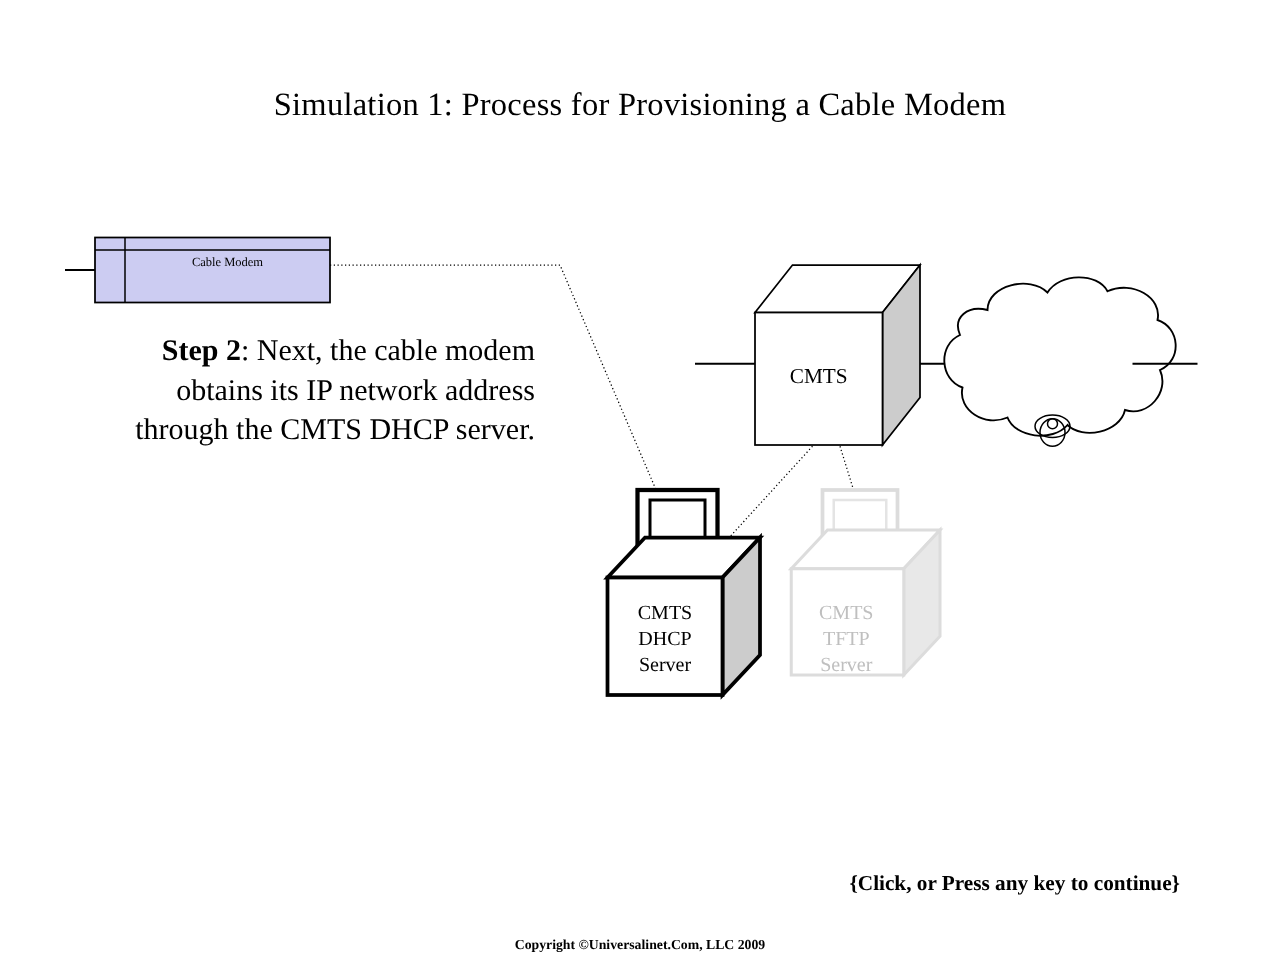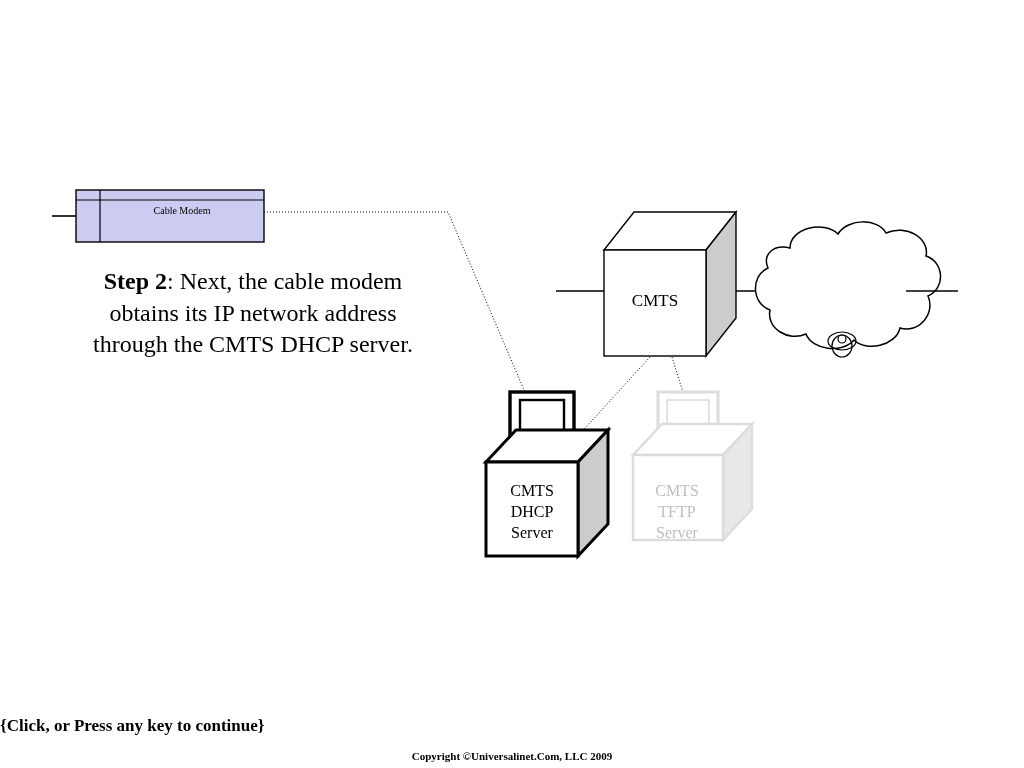--- a/index.html
+++ b/index.html
@@ -50,21 +50,21 @@
   }
 
   
   .step-text {
     position: absolute;
     left: 78px;
     top: 266px;
     width: 350px;
     font-size: 24px;
     line-height: 1.32;
-    text-align: center;
+    text-align: right;
   }
   .step-text .step-head {
     font-weight: bold;
   }
 
   
   .dev-label {
     position: absolute;
     text-align: center;
     font-size: 16px;
@@ -96,40 +96,40 @@
     width: 88px;
     color: #bfbfbf;
   }
 
   
   .footer-prompt {
     position: absolute;
     left: 0;
     top: 697px;
     width: 944px;
-    text-align: left;
+    text-align: right;
     font-size: 17px;
     font-weight: bold;
-    margin-top: 19px;
   }
   .footer-copy {
     position: absolute;
     left: 0;
     top: 750px;
     width: 1024px;
     text-align: center;
     font-size: 11px;
     font-weight: bold;
   }
 </style>
 </head>
 <body>
 
 <div id="slide">
 
+  <div class="slide-title">Simulation 1: Process for Provisioning a Cable Modem</div>
 
   <svg width="1024" height="768" viewBox="0 0 1024 768" style="position:absolute;left:0;top:0;">
 
     <line x1="52" y1="216" x2="76" y2="216" stroke="#000000" stroke-width="1.6"></line>
 
     <rect x="76" y="190" width="188" height="52" fill="#ccccf2" stroke="#000000" stroke-width="1.4"></rect>
     <line x1="76" y1="200" x2="264" y2="200" stroke="#000000" stroke-width="1.2"></line>
     <line x1="100" y1="190" x2="100" y2="242" stroke="#000000" stroke-width="1.2"></line>
 
     <polyline points="264,212 448,212 530,404" fill="none" stroke="#000000" stroke-width="1" stroke-dasharray="1,2"></polyline>

